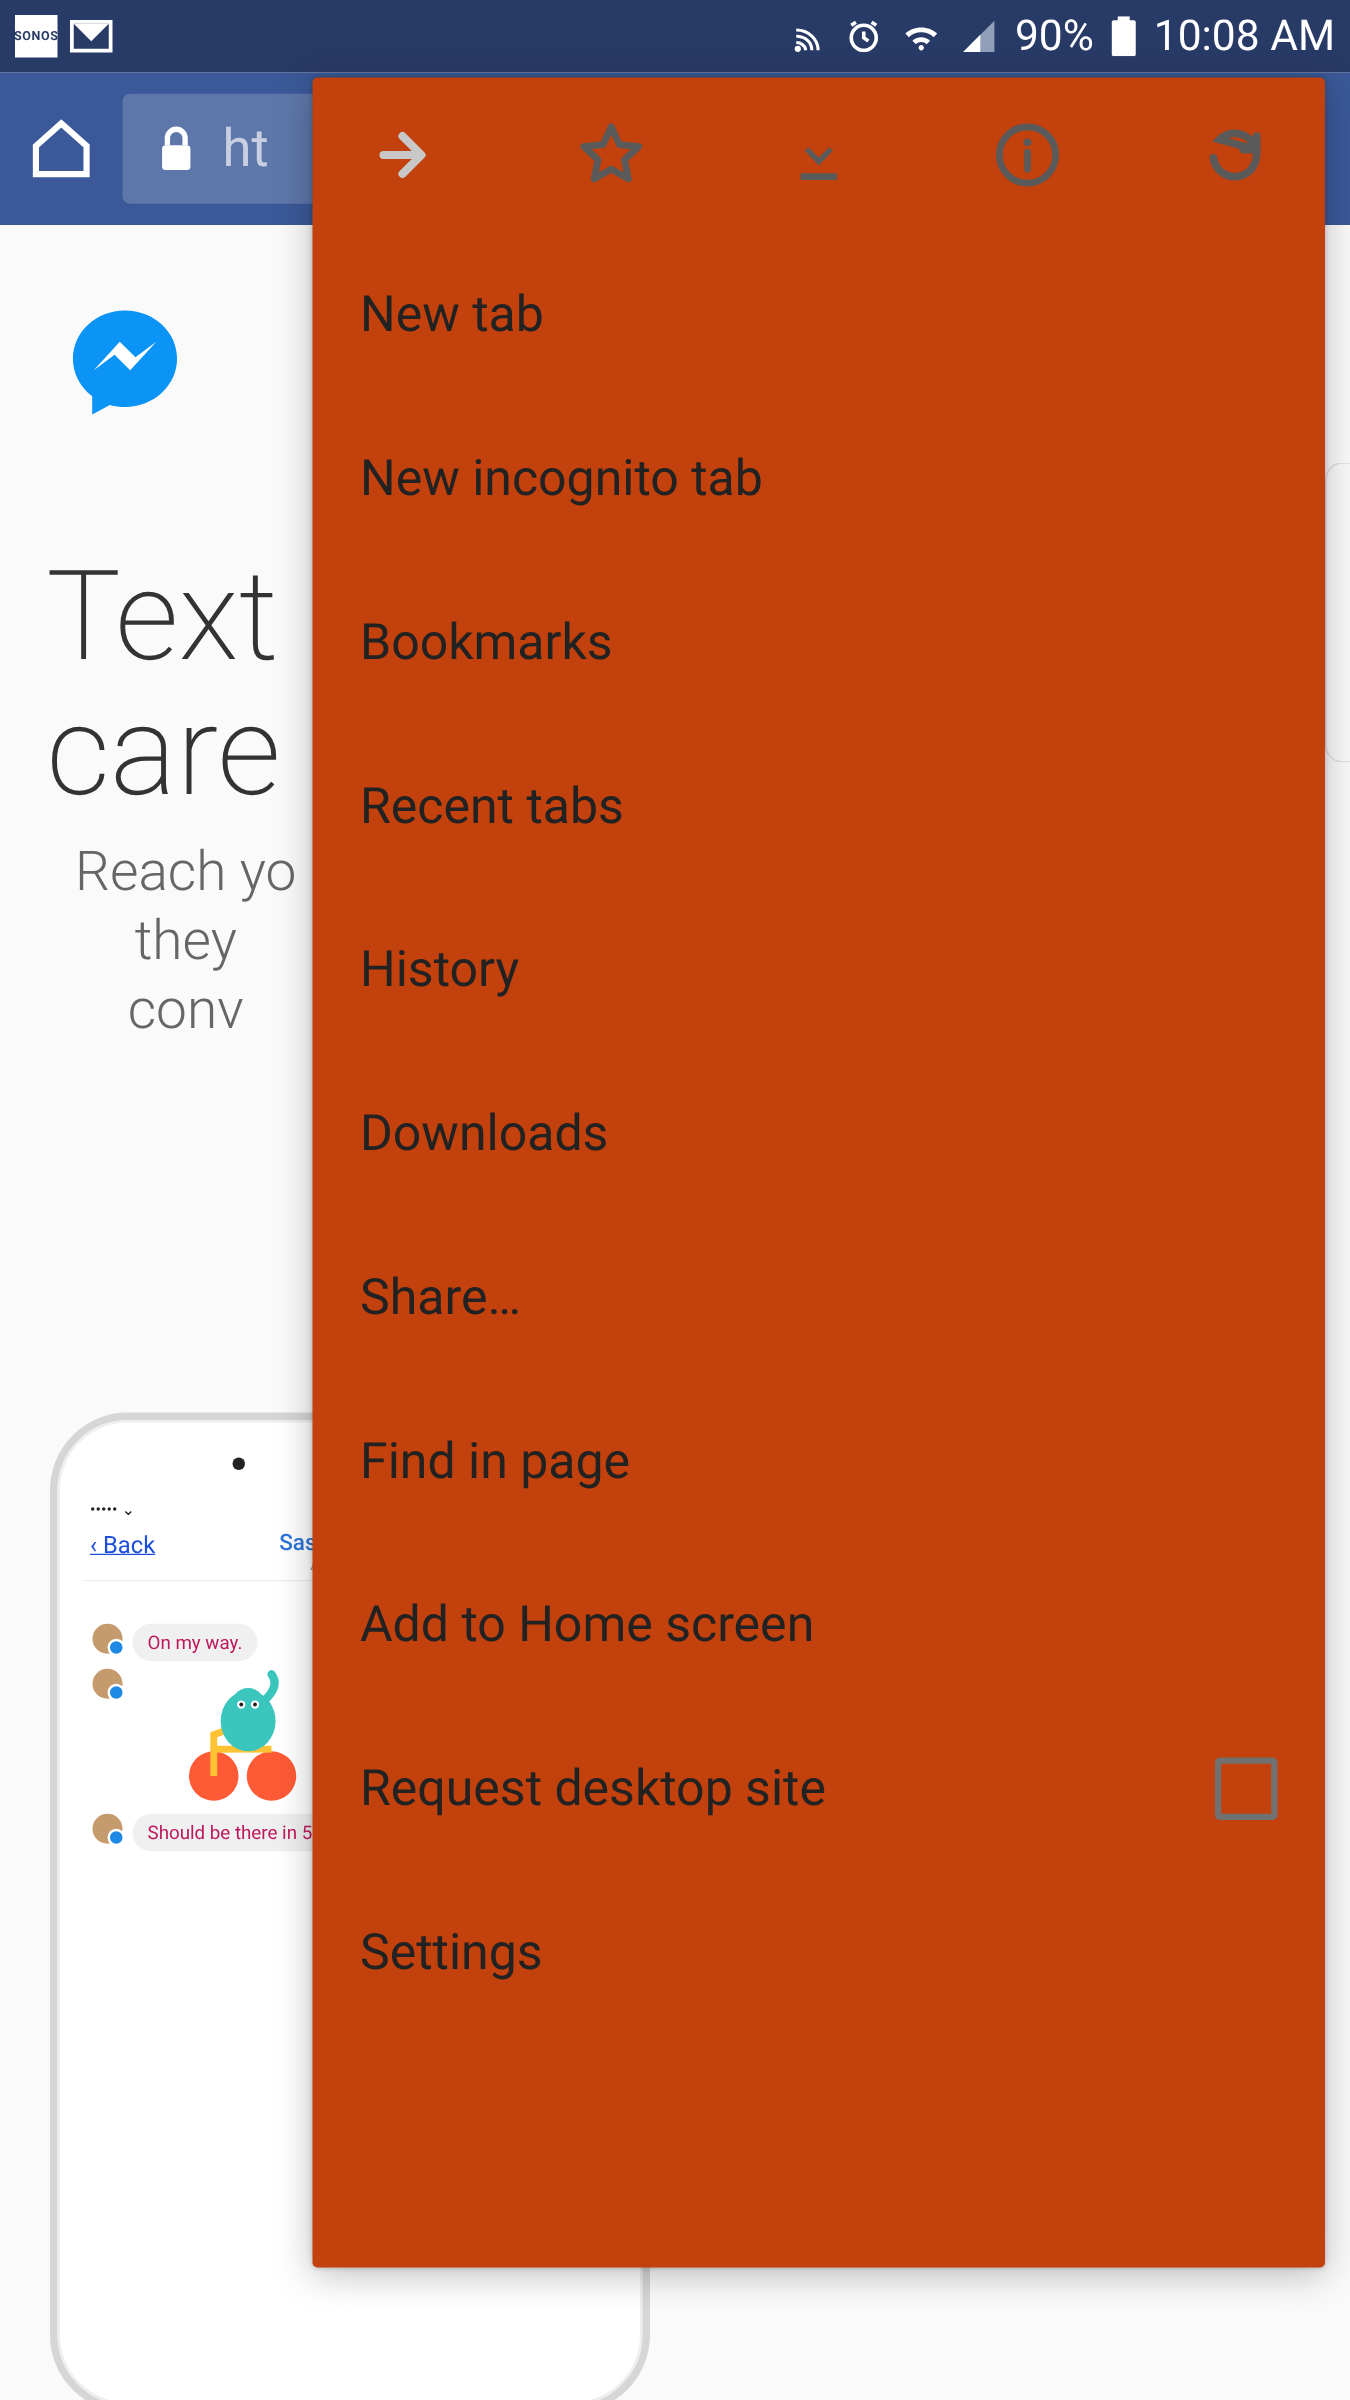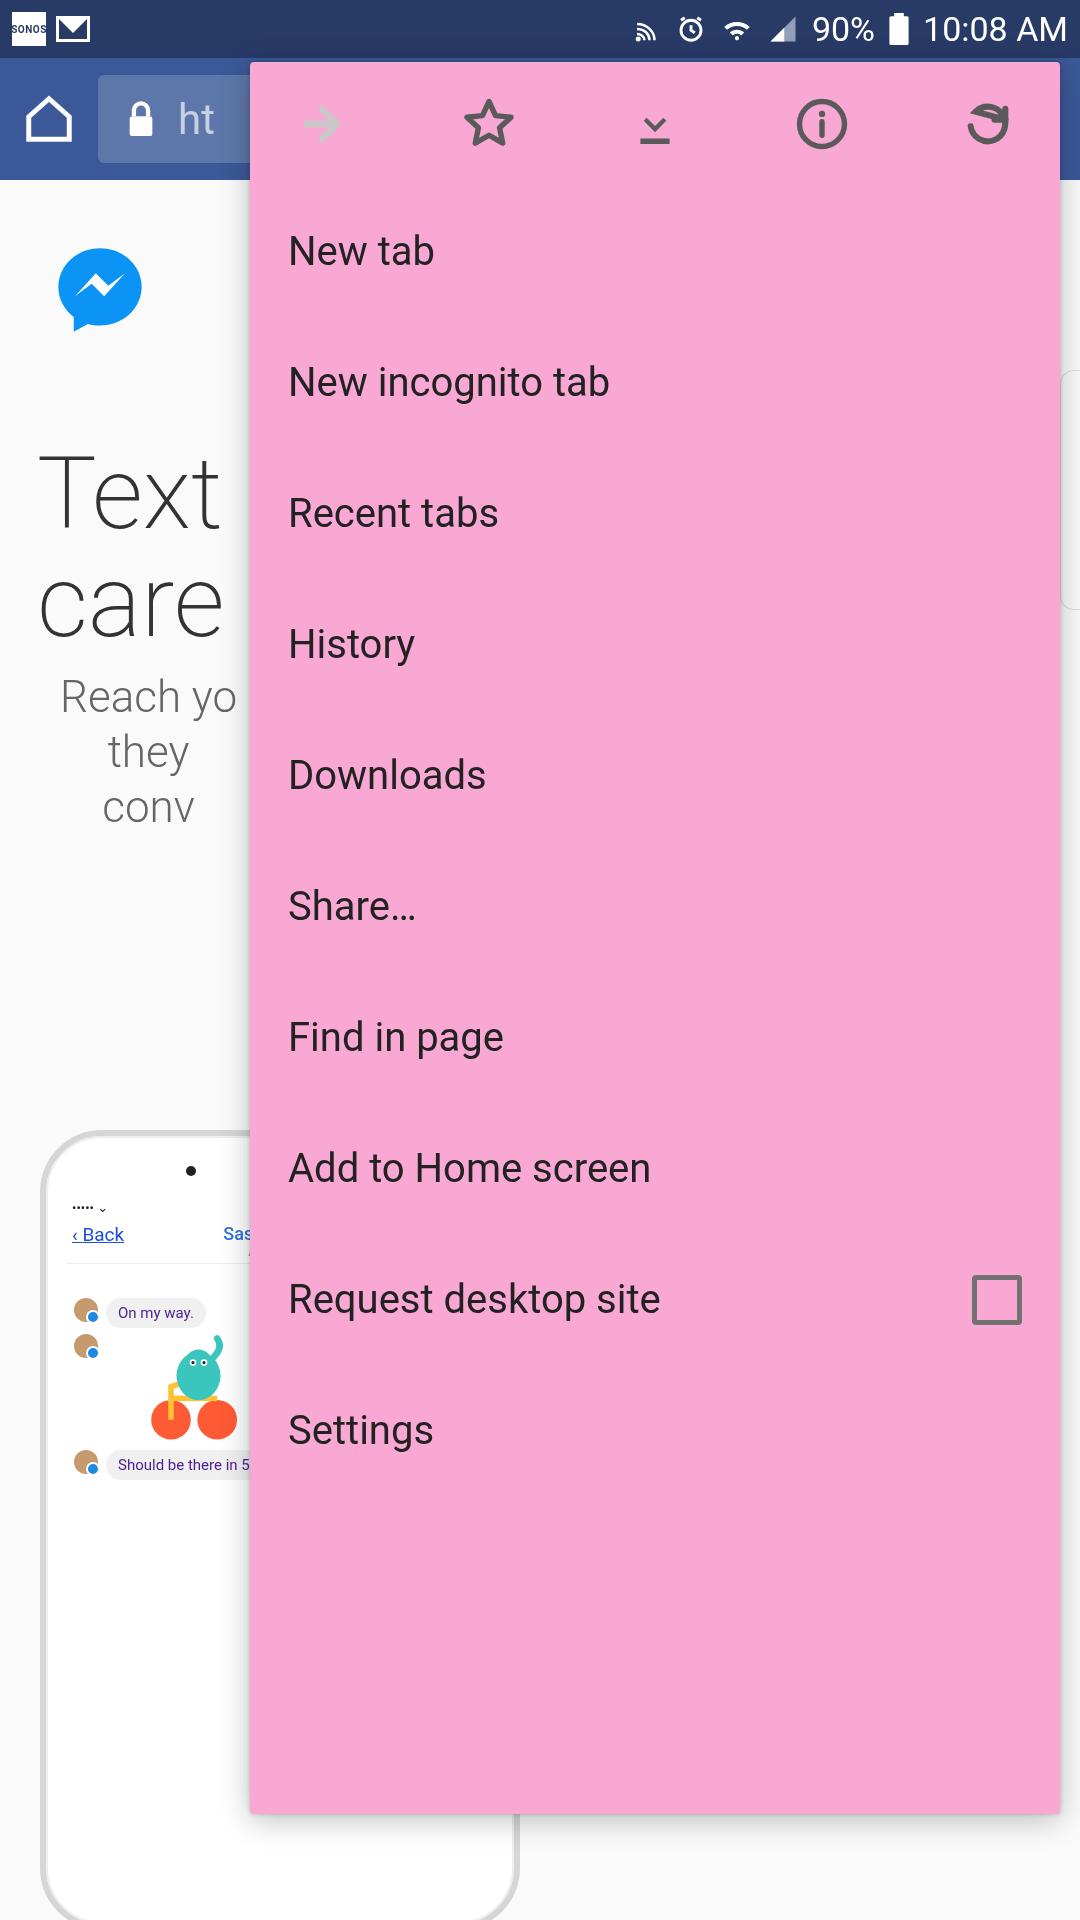--- a/index.html
+++ b/index.html
@@ -81,32 +81,32 @@
   .phone-screen { position:absolute; top:60px; left:20px; right:20px; bottom:20px; background:#fff; font-size:18px; color:#444;}
   .phone-status { display:flex; justify-content:space-between; padding:4px 6px; font-size:13px; color:#222;}
   .phone-header { display:flex; flex-direction:column; align-items:center; position:relative; padding:4px 0; border-bottom:1px solid #eee;}
   .phone-back {position:absolute; left:6px; top:4px; color:#1d4ed8; font-size:19px;text-decoration:underline;}
   .phone-name {color:#2d74da; font-size:18px; font-weight:500;}
   .phone-active {color:#999; font-size:13px;}
   .phone-time {text-align:center; color:#aaa; font-size:13px; margin:8px 0;}
   .msg-row {display:flex; align-items:flex-start; gap:8px; padding:3px 8px;}
   .avatar {width:24px; height:24px; border-radius:50%; background:#c59a6d; flex-shrink:0; position:relative;}
   .avatar:after{content:""; position:absolute; right:-2px; bottom:-2px; width:10px; height:10px; background:#1e88e5; border:2px solid #fff; border-radius:50%;}
-  .bubble-gray {background:#f1f0f0; border-radius:16px; padding:6px 12px; font-size:15px; color:#4c1d95;}
+  .bubble-gray {background:#f1f0f0; border-radius:16px; padding:6px 12px; font-size:15px; color:#be185d;}
   .sticker {width:110px; height:110px; margin-left:32px;}
   .bubble-blue {background:#0084ff; color:#fff; border-radius:16px; padding:6px 12px; font-size:15px; margin-left:auto; margin-right:6px;}
   .msg-row-right{display:flex; justify-content:flex-end; padding:3px 8px;}
 
   
   .menu {
     position: absolute;
     top: 62px; right: 20px;
     width: 810px;
     height: 1752px;
-    background: #f9a8d4;
+    background: #c2410c;
     box-shadow: 0 6px 30px rgba(0,0,0,0.25), 0 0 4px rgba(0,0,0,0.2);
     border-radius: 4px;
     display: flex;
     flex-direction: column;
     margin-left: 15px;
   }
   .menu-icons {
     display: flex;
     justify-content: space-between;
     align-items: center;
@@ -280,20 +280,23 @@
     </div>
   </div>
   <div class="menu-items">
     <div class="menu-item">
         <span>New tab</span>
       </div>
     <div class="menu-item">
         <span>New incognito tab</span>
       </div>
     <div class="menu-item">
+        <span>Bookmarks</span>
+      </div>
+    <div class="menu-item">
         <span>Recent tabs</span>
       </div>
     <div class="menu-item">
         <span>History</span>
       </div>
     <div class="menu-item">
         <span>Downloads</span>
       </div>
     <div class="menu-item">
         <span>Share…</span>

